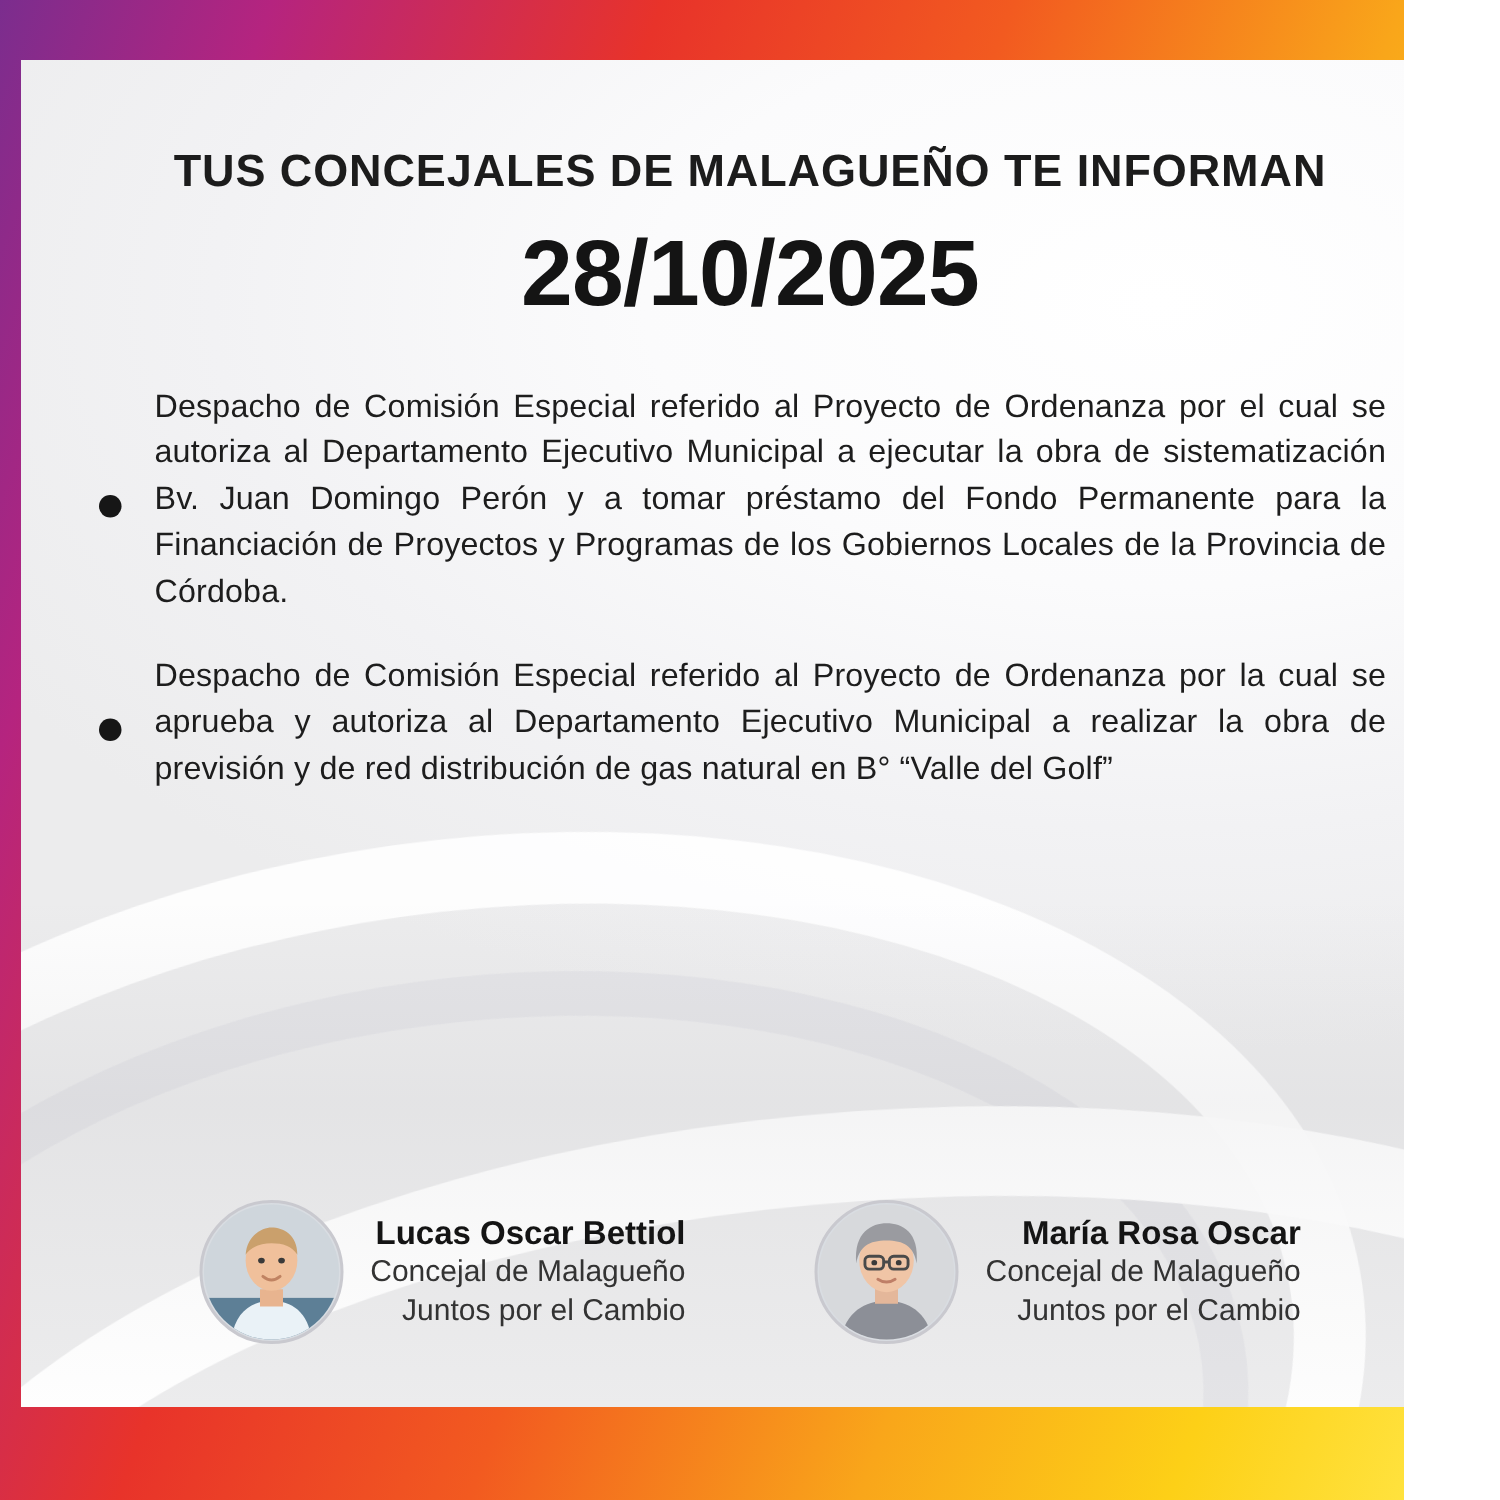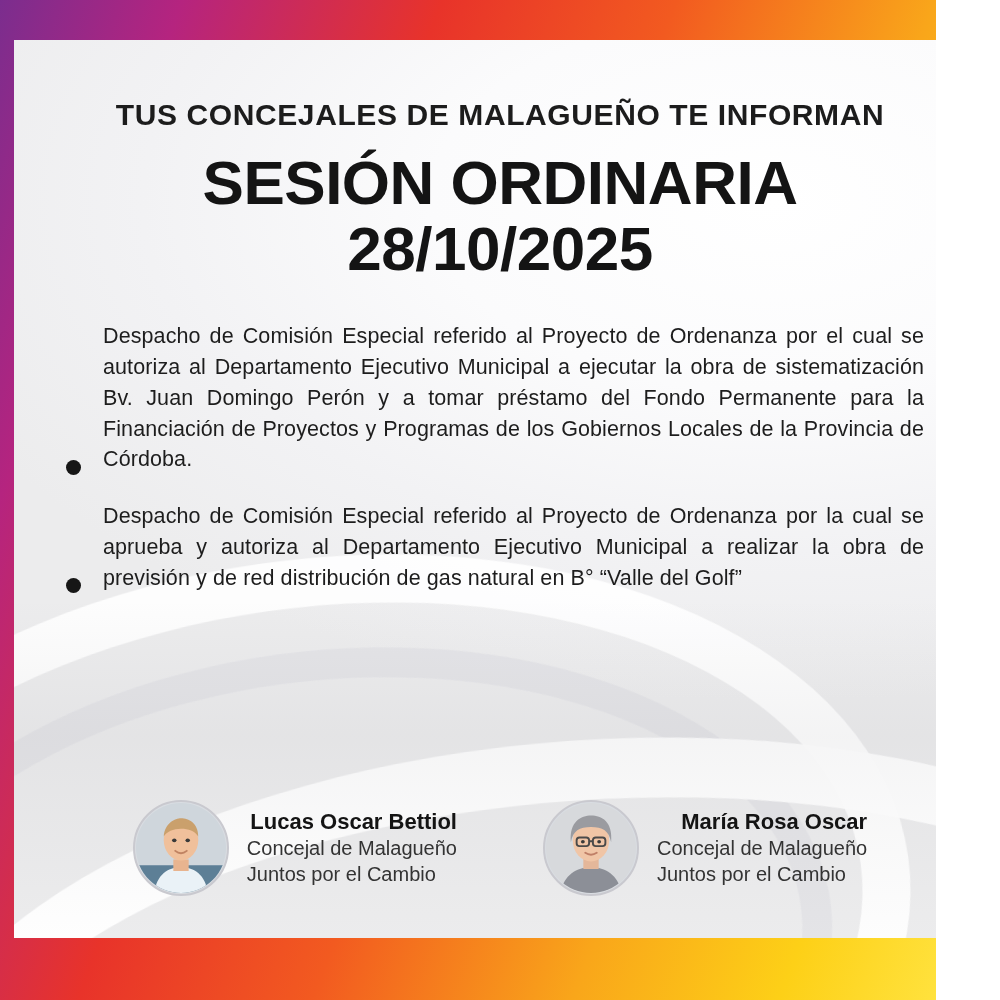--- a/index.html
+++ b/index.html
@@ -64,21 +64,21 @@
     letter-spacing: -0.5px;
     margin-top: 18px;
   }
   .headline .l2 { display: block; }
 
   .bullets {
     margin: 40px 62px 0 52px;
   }
   .bullet {
     display: flex;
-    align-items: flex-end;
+    align-items: center;
     margin-bottom: 26px;
   }
   .dot {
     width: 15px; height: 15px;
     border-radius: 50%;
     background: #161616;
     flex: 0 0 15px;
     margin-top: 10px;
     margin-right: 22px;
   }
@@ -115,40 +115,39 @@
   .sig-text { line-height: 1.28; }
   .sig-name {
     font-weight: 700;
     font-size: 22px;
     color: #141414;
     text-align: right;
   }
   .sig-role, .sig-party {
     font-size: 20px;
     color: #333;
-    text-align: left;
+    text-align: right;
   }
 </style>
 </head>
 <body>
 
 <div id="poster">
 
   <div id="card">
     <div class="swoosh sw1"></div>
     <div class="swoosh sw2"></div>
     <div class="swoosh sw3"></div>
     <div class="shade"></div>
 
     <div id="content">
 
       <div class="kicker">TUS CONCEJALES DE MALAGUEÑO TE INFORMAN</div>
 
       <div class="headline">
-        <span class="l1">SESIÓN ORDINARIA</span>
         <span class="l2">28/10/2025</span>
       </div>
 
       <div class="bullets">
         <div class="bullet">
           <span class="dot"></span>
           <span class="btext">Despacho de Comisión Especial referido al Proyecto de Ordenanza por el cual se autoriza al Departamento Ejecutivo Municipal a ejecutar la obra de sistematización Bv. Juan Domingo Perón y a tomar préstamo del Fondo Permanente para la Financiación de Proyectos y Programas de los Gobiernos Locales de la Provincia de Córdoba.</span>
         </div>
         <div class="bullet">
           <span class="dot"></span>

